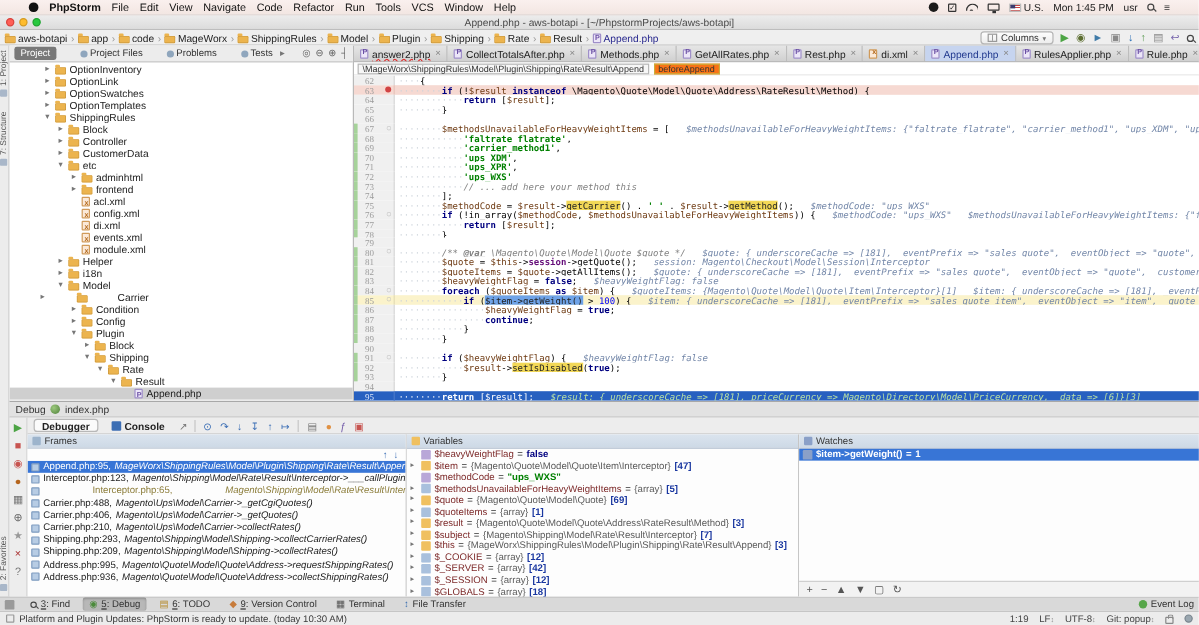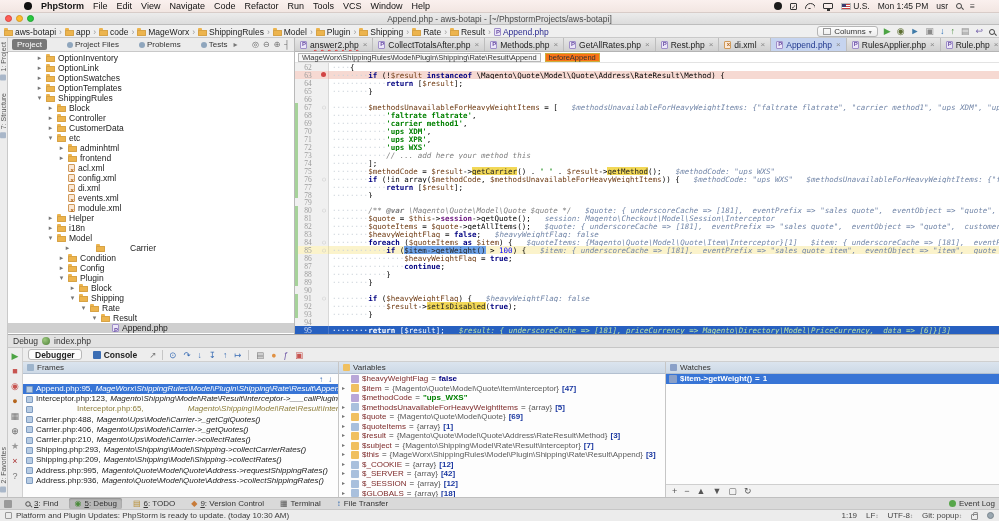--- a/index.html
+++ b/index.html
@@ -395,21 +395,21 @@
             <div class="tr-row" style="padding-left: 39px;">
               <span class="tr-arrow">▸</span>
               <span class="folder"></span>
               <span class="tr-lb">i18n</span>
             </div>
             <div class="tr-row" style="padding-left: 39px;">
               <span class="tr-arrow">▾</span>
               <span class="folder"></span>
               <span class="tr-lb">Model</span>
             </div>
-            <div class="tr-row" style="padding-left: 56px; gap: 25px;">
+            <div class="tr-row" style="padding-left: 24px; gap: 25px;">
               <span class="tr-arrow">▸</span>
               <span class="folder"></span>
               <span class="tr-lb">Carrier</span>
             </div>
             <div class="tr-row" style="padding-left: 50px;">
               <span class="tr-arrow">▸</span>
               <span class="folder"></span>
               <span class="tr-lb">Condition</span>
             </div>
             <div class="tr-row" style="padding-left: 50px;">

